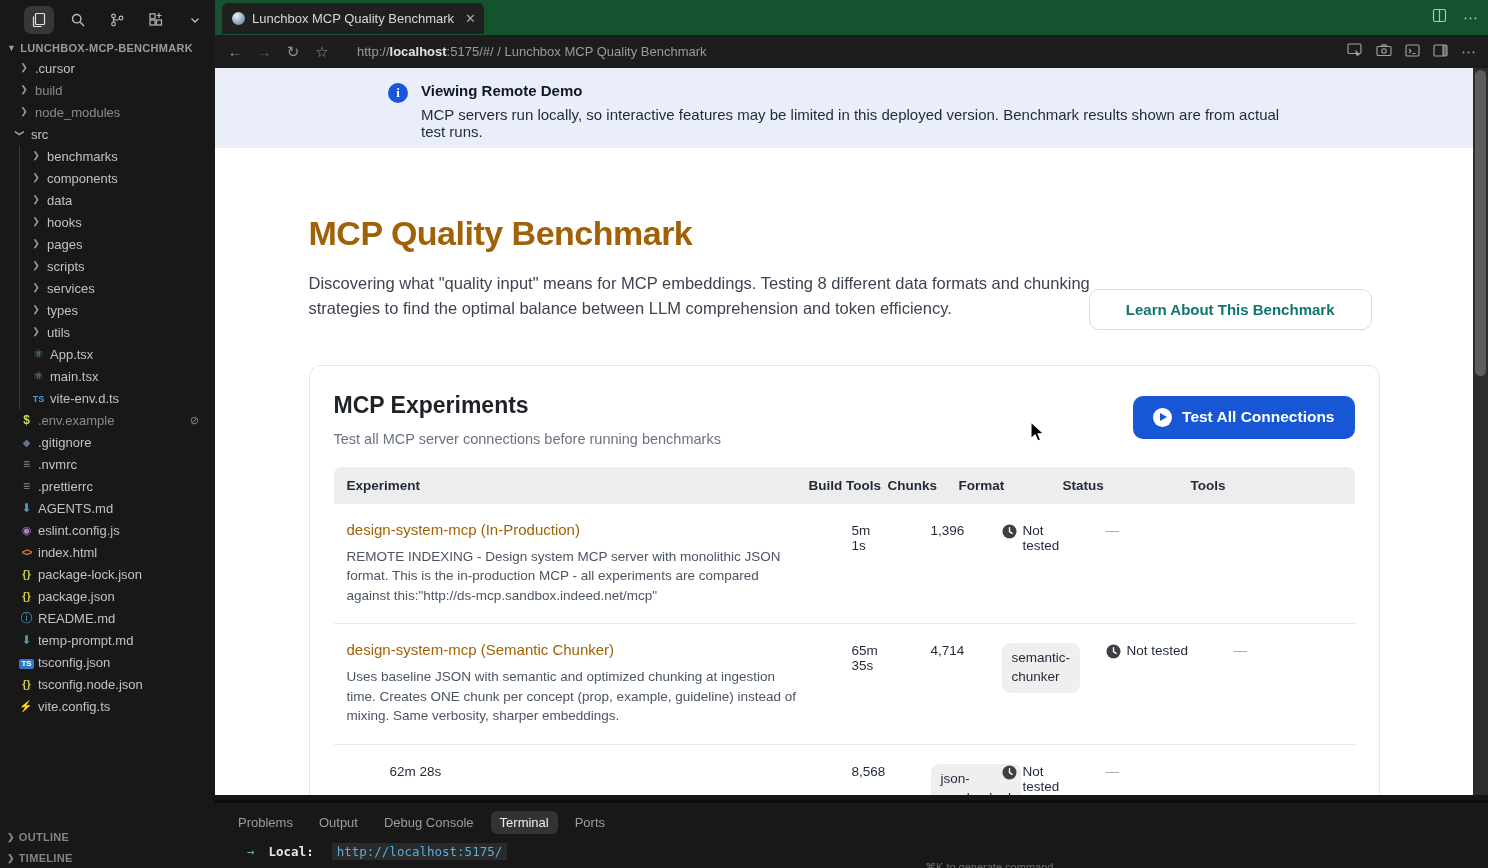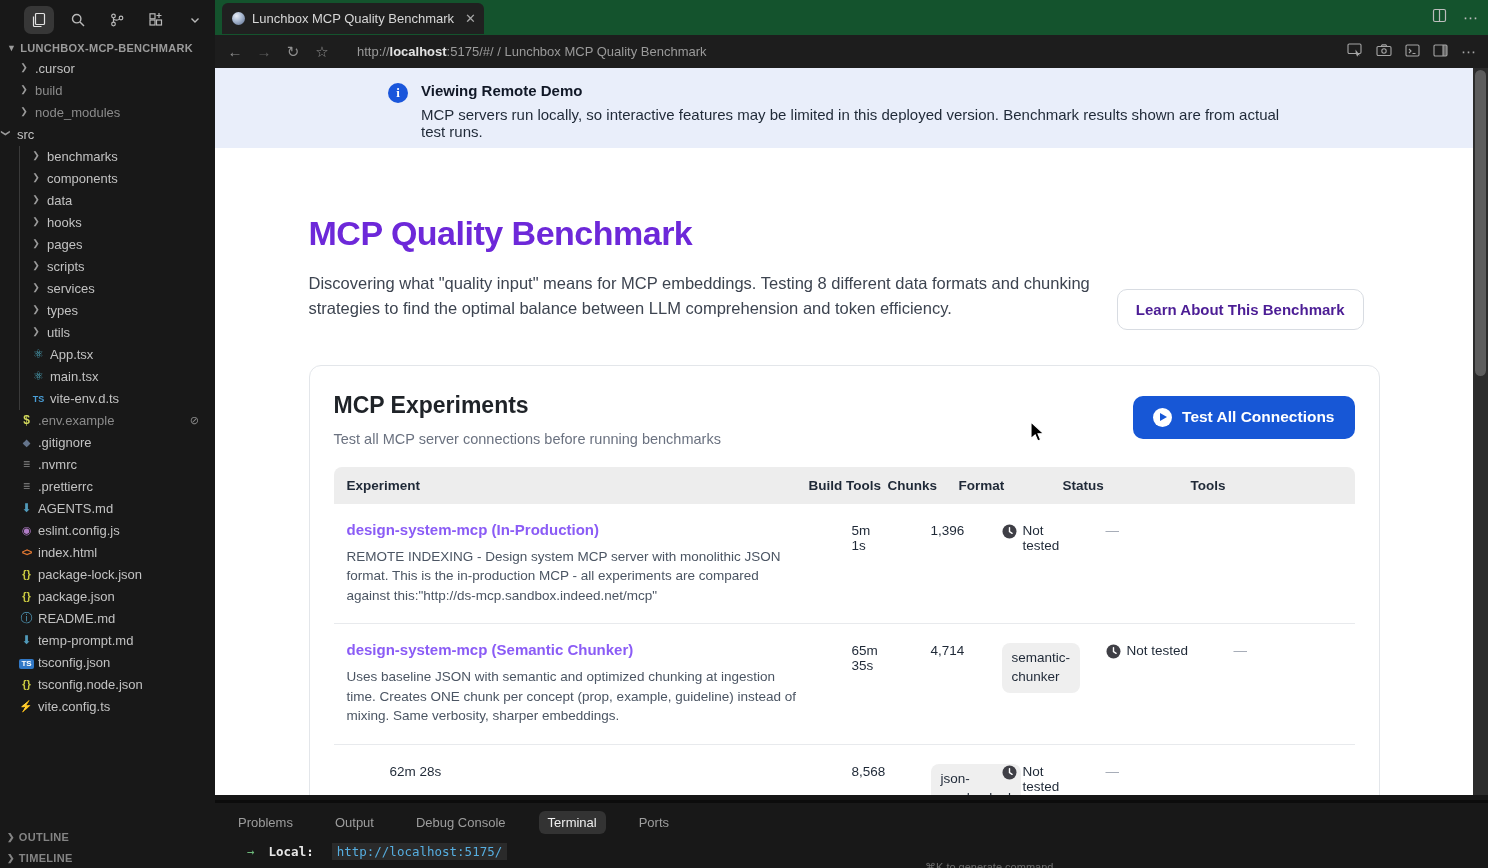--- a/index.html
+++ b/index.html
@@ -72,57 +72,57 @@
 
   .banner { width:1258px; height:80px; background:#e9eefa; }
   .banner-inner { width:912px; margin:0 auto; padding-top:14px; position:relative; }
   .info-ic { position:absolute; left:0; top:15px; width:20px; height:20px; border-radius:50%;
              background:#1a56db; color:#fff; font-size:13px; font-weight:bold; text-align:center;
              line-height:20px; font-family:"Liberation Serif", serif; }
   .banner-title { margin-left:33px; font-size:15px; font-weight:bold; color:#111827; }
   .banner-body { margin-left:33px; margin-top:7px; font-size:15px; color:#1f2937; }
 
   .content { width:1071px; margin:0 auto; position:relative; }
-  .h1 { margin-top:66px; font-size:34px; font-weight:800; color:#6d28d9; letter-spacing:-.5px; }
-  .learn-btn { position:absolute; right:16px; top:75px; border:1px solid #d8dce2; border-radius:10px;
-               background:#fff; color:#4c1d95; font-size:15px; font-weight:bold; padding:11px 18px; }
+  .h1 { margin-top:66px; font-size:34px; font-weight:800; color:#a16207; letter-spacing:-.5px; }
+  .learn-btn { position:absolute; right:8px; top:75px; border:1px solid #d8dce2; border-radius:10px;
+               background:#fff; color:#0f766e; font-size:15px; font-weight:bold; padding:11px 36px; }
   .subtitle { margin-top:18px; width:800px; font-size:16.5px; line-height:1.5; color:#3d4450; }
 
   .card { margin-top:44px; width:1071px; height:560px; border:1px solid #e3e6ea; border-radius:12px;
           background:#fff; padding:26px 24px; position:relative; }
   .card-title { font-size:23px; font-weight:800; color:#1f2328; }
   .card-sub { margin-top:12px; font-size:14.5px; color:#6b7280; }
   .test-btn { position:absolute; right:24px; top:30px; display:flex; align-items:center; gap:10px;
               background:#1757d6; border:none; border-radius:10px; color:#fff; font-size:15.5px;
               font-weight:bold; padding:12px 20px; }
   .play-ic { width:19px; height:19px; border-radius:50%; background:#fff; position:relative; }
   .play-ic:after { content:""; position:absolute; left:7px; top:5px; border-left:7px solid #1757d6;
                    border-top:4.5px solid transparent; border-bottom:4.5px solid transparent; }
 
   .table { margin-top:20px; }
   .t-head { display:grid; grid-template-columns:462px 79px 71px 104px 128px 1fr;
             background:#ededed; border-radius:8px 8px 0 0; padding:11px 13px; font-size:13.5px;
             font-weight:bold; color:#1f2937; }
   .t-row { display:grid; grid-template-columns:462px 79px 71px 104px 128px 1fr;
            padding:17px 13px 18px; border-bottom:1px solid #e8eaed; font-size:13.5px; color:#1f2937; }
-  .exp-name { font-size:15px; font-weight:bold; color:#8b5cf6; }
+  .exp-name { font-size:15px; font-weight:normal; color:#a16207; }
   .exp-desc { margin-top:9px; font-size:13.5px; line-height:1.45; color:#4b5563; max-width:456px; }
   .cell { padding-top:2px;margin-left:43px; }
   .pill { display:inline-block; background:#efefef; border-radius:8px; padding:6px 10px;
           max-width:96px; line-height:1.4; }
   .status-cell { display:flex; align-items:flex-start; gap:6px; }
   .clock-ic { flex:0 0 15px; margin-top:1px; }
   .dash { color:#9ca3af; }
 
   .cursor { position:absolute; left:813px; top:353px; }
 
   
   .panel { position:absolute; left:0; top:800px; width:1273px; height:68px; background:#181818;
            border-top:3px solid #0c0c0c; }
-  .panel-tabs { display:flex; align-items:center; gap:24px; margin:8px 0 0 14px; }
+  .panel-tabs { display:flex; align-items:center; gap:8px; margin:8px 0 0 14px; }
   .ptab { color:#9d9d9d; font-size:13px; padding:4px 9px; border-radius:6px; }
   .ptab.active { background:#333333; color:#f0f0f0; }
   .term-line { margin:9px 0 0 32px; font-family:"DejaVu Sans Mono", monospace; font-size:12.5px;
                display:flex; align-items:center; }
   .term-arrow { color:#6cb87a; margin-right:14px; }
   .term-label { color:#e8e8e8; font-weight:bold; margin-right:18px; }
   .term-url { color:#56aee0; background:rgba(255,255,255,.08); padding:1px 5px; }
   .term-hint { position:absolute; left:710px; top:58px; color:#6e6e6e; font-size:11px; }
 </style>
 </head>
@@ -181,21 +181,21 @@
         <div class="trow dim" style="padding-left: 18px;">
           <span class="tchev">❯</span>
           <span style="width: 5px; flex: 0 0 5px;"></span>
           <span class="tlabel">build</span>
         </div>
         <div class="trow dim" style="padding-left: 18px;">
           <span class="tchev">❯</span>
           <span style="width: 5px; flex: 0 0 5px;"></span>
           <span class="tlabel">node_modules</span>
         </div>
-        <div class="trow" style="padding-left: 0;">
+        <div class="trow" style="padding-left: 14px;">
           <span class="tchev exp">❯</span>
           <span style="width: 5px; flex: 0 0 5px;"></span>
           <span class="tlabel">src</span>
         </div>
         <div class="trow" style="padding-left: 30px;">
           <span class="tchev">❯</span>
           <span style="width: 5px; flex: 0 0 5px;"></span>
           <span class="tlabel">benchmarks</span>
         </div>
         <div class="trow" style="padding-left: 30px;">

